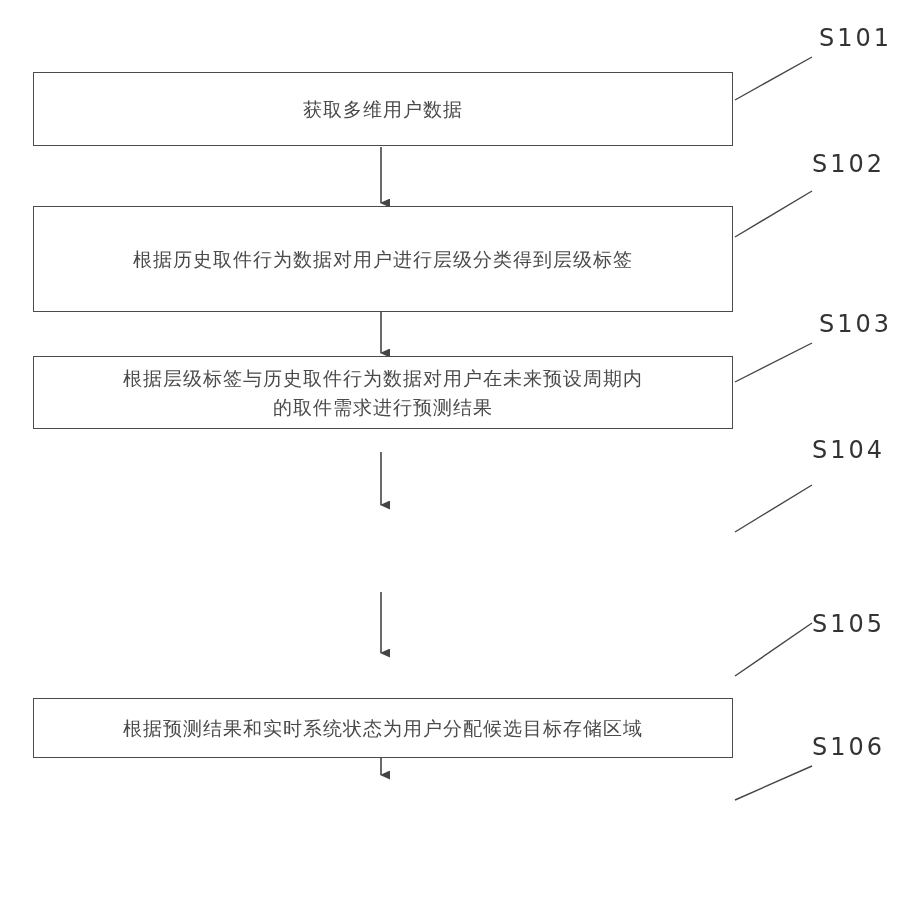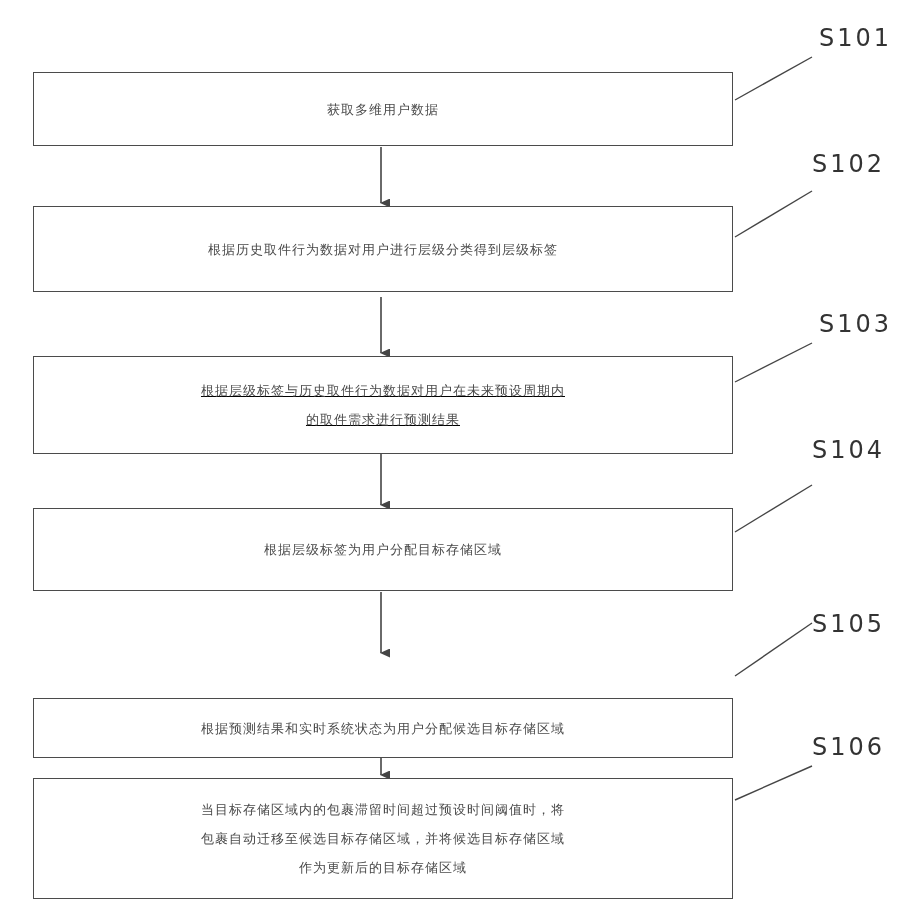--- a/index.html
+++ b/index.html
@@ -30,21 +30,21 @@
     border: 1.5px solid #4b4b4b;
     background: #ffffff;
     box-sizing: border-box;
     display: flex;
     align-items: center;
     justify-content: center;
   }
   .box-text {
     width: 96%;
     text-align: center;
-    font-size: 13px;
+    font-size: 19px;
     line-height: 29px;
     color: #4a4a4a;
     letter-spacing: 1px;
     white-space: pre-line;
   }
   .step-label {
     position: absolute;
     left: 812px;
     width: 80px;
     font-size: 24px;
@@ -77,41 +77,33 @@
     <line x1="812" y1="485" x2="735" y2="532" stroke="#454545" stroke-width="1.4"></line>
     <line x1="812" y1="623" x2="735" y2="676" stroke="#454545" stroke-width="1.4"></line>
     <line x1="812" y1="766" x2="735" y2="800" stroke="#454545" stroke-width="1.4"></line>
   </svg>
 
   <div class="step-box" style="top:72px; height:74px;">
     <div class="box-text">获取多维用户数据</div>
   </div>
   <div class="step-label" style="top:24px;text-align:right;">S101</div>
 
-  <div class="step-box" style="top:206px; height:86px;">
+  <div class="step-box" style="top:206px; height:106px;">
     <div class="box-text">根据历史取件行为数据对用户进行层级分类得到层级标签</div>
   </div>
   <div class="step-label" style="top:150px;">S102</div>
 
-  <div class="step-box" style="top:356px; height:98px;text-decoration:underline;">
+  <div class="step-box" style="top:356px; height:73px;">
     <div class="box-text">根据层级标签与历史取件行为数据对用户在未来预设周期内
 的取件需求进行预测结果</div>
   </div>
   <div class="step-label" style="top:310px;text-align:right;">S103</div>
 
-  <div class="step-box" style="top:508px; height:83px;">
-    <div class="box-text">根据层级标签为用户分配目标存储区域</div>
-  </div>
   <div class="step-label" style="top:436px;">S104</div>
 
   <div class="step-box" style="top:656px; height:60px;margin-top:42px;">
     <div class="box-text">根据预测结果和实时系统状态为用户分配候选目标存储区域</div>
   </div>
   <div class="step-label" style="top:590px;margin-top:20px;">S105</div>
 
-  <div class="step-box" style="top:778px; height:121px;">
-    <div class="box-text">当目标存储区域内的包裹滞留时间超过预设时间阈值时，将
-包裹自动迁移至候选目标存储区域，并将候选目标存储区域
-作为更新后的目标存储区域</div>
-  </div>
   <div class="step-label" style="top:733px;">S106</div>
 
 </div>
 
 </body></html>

